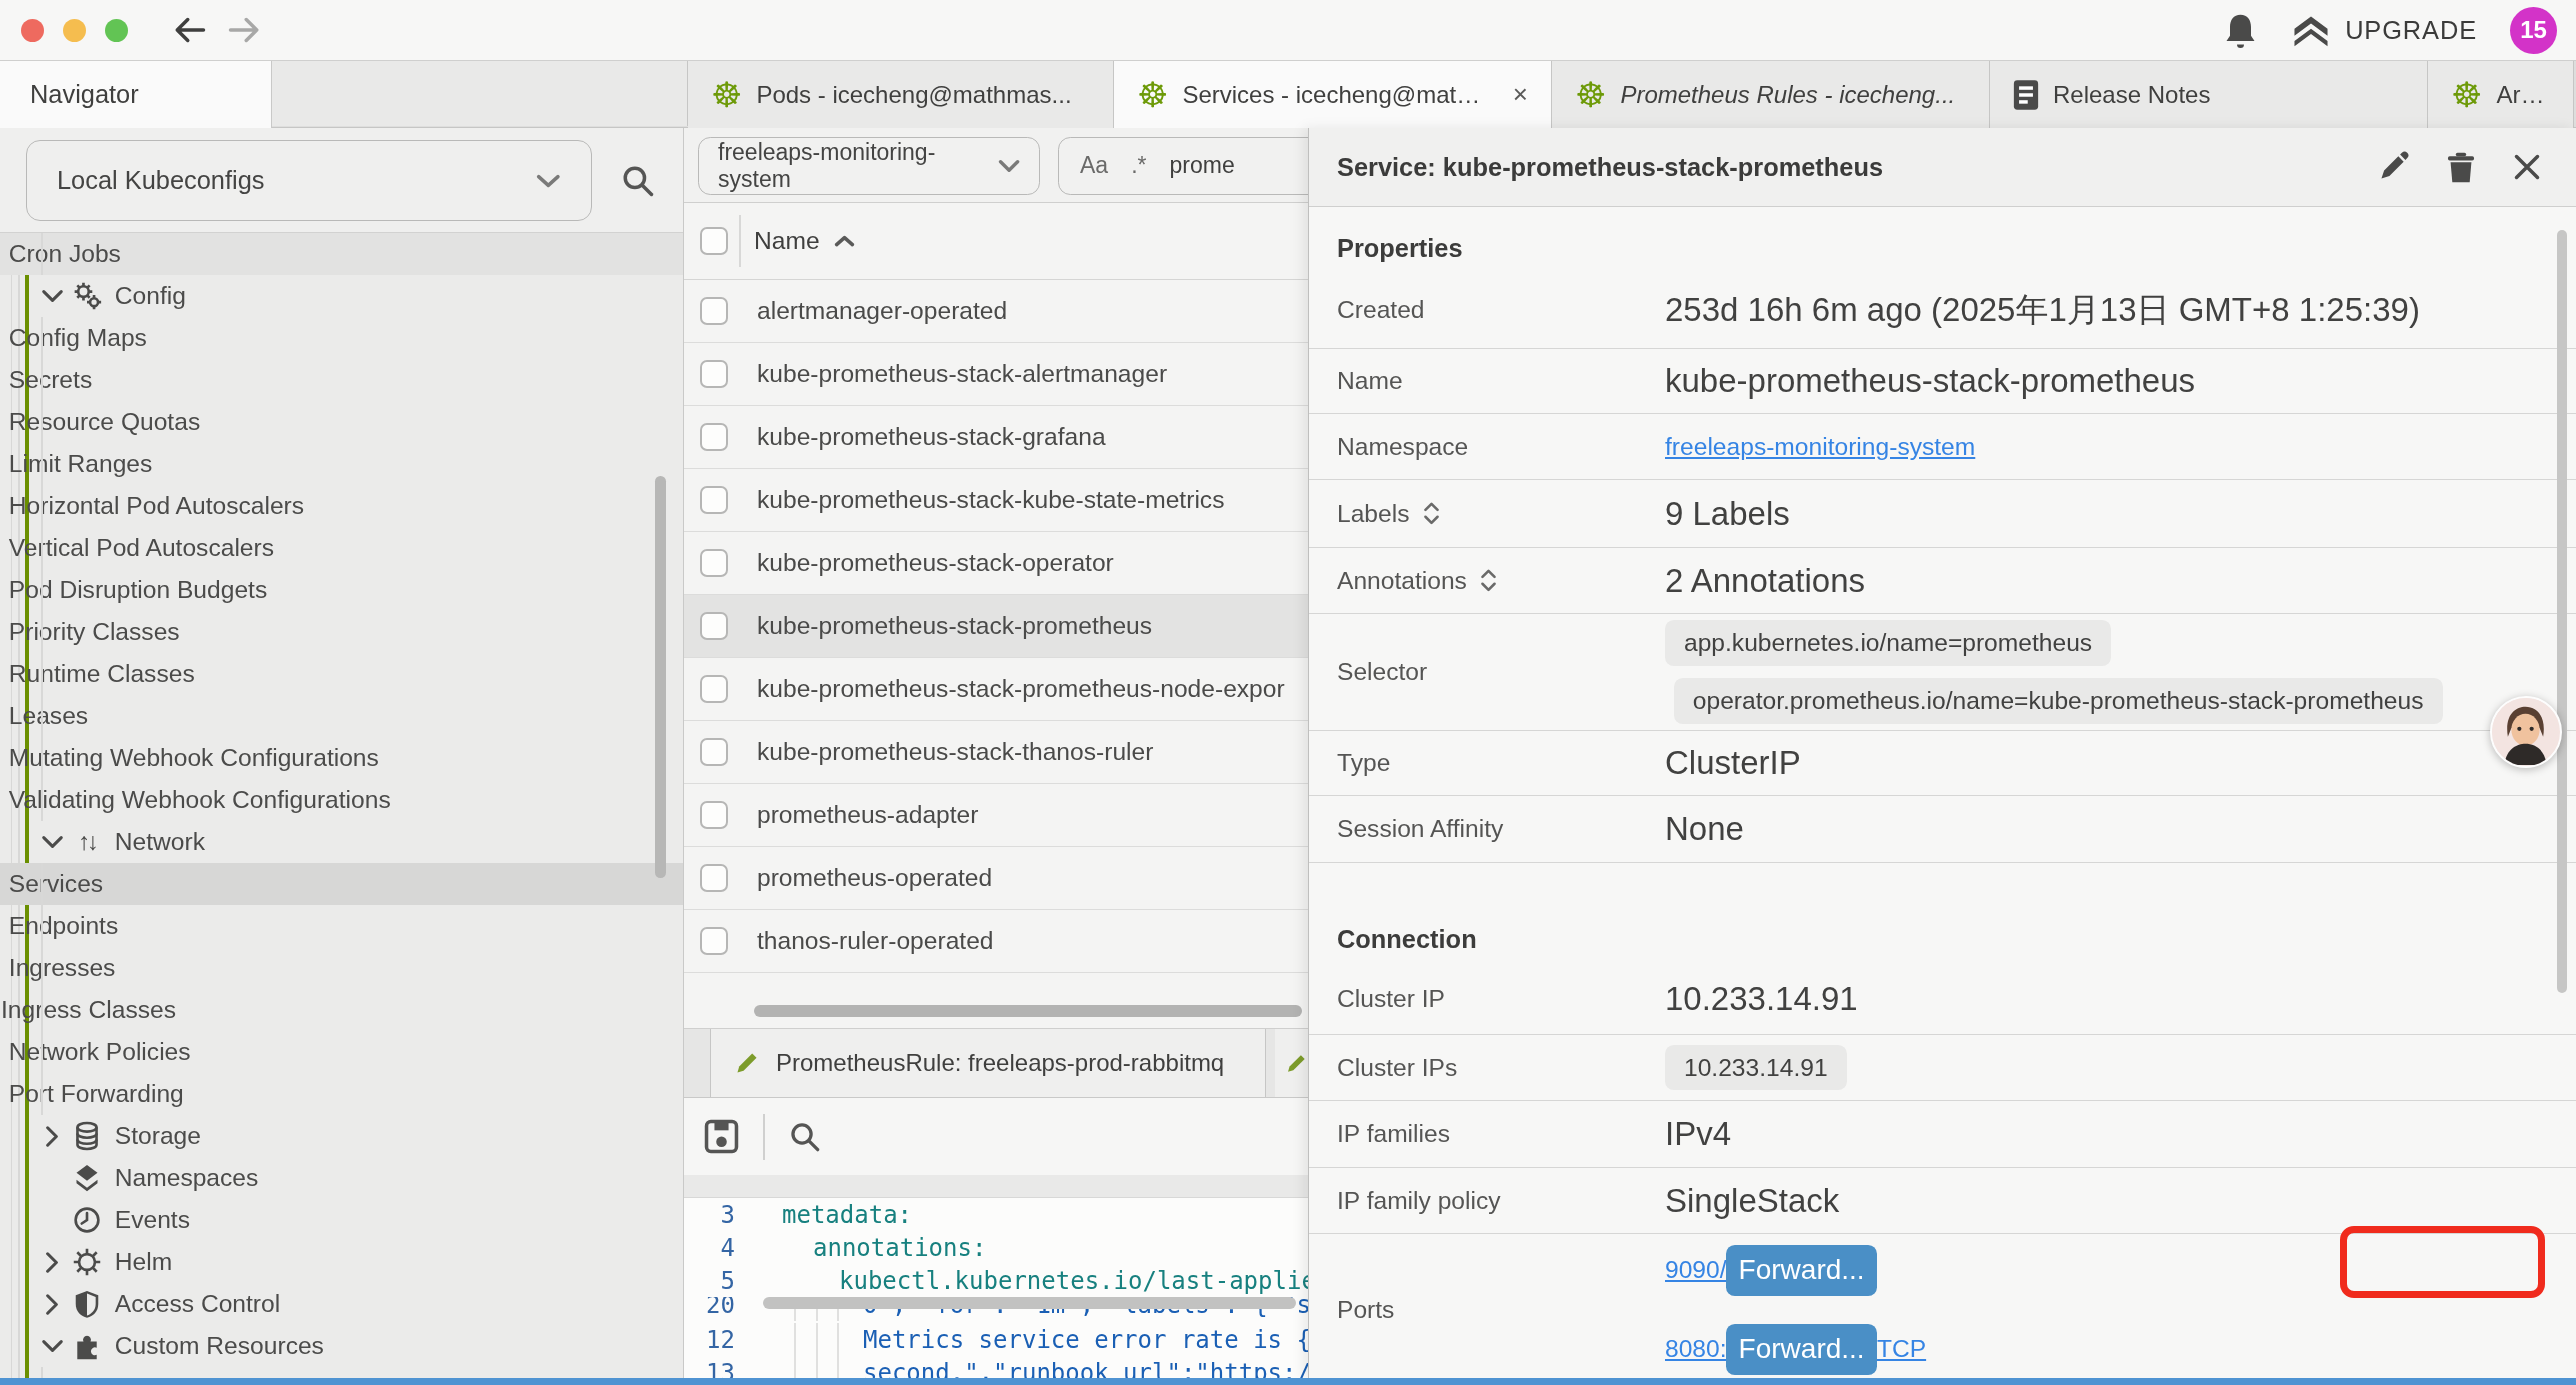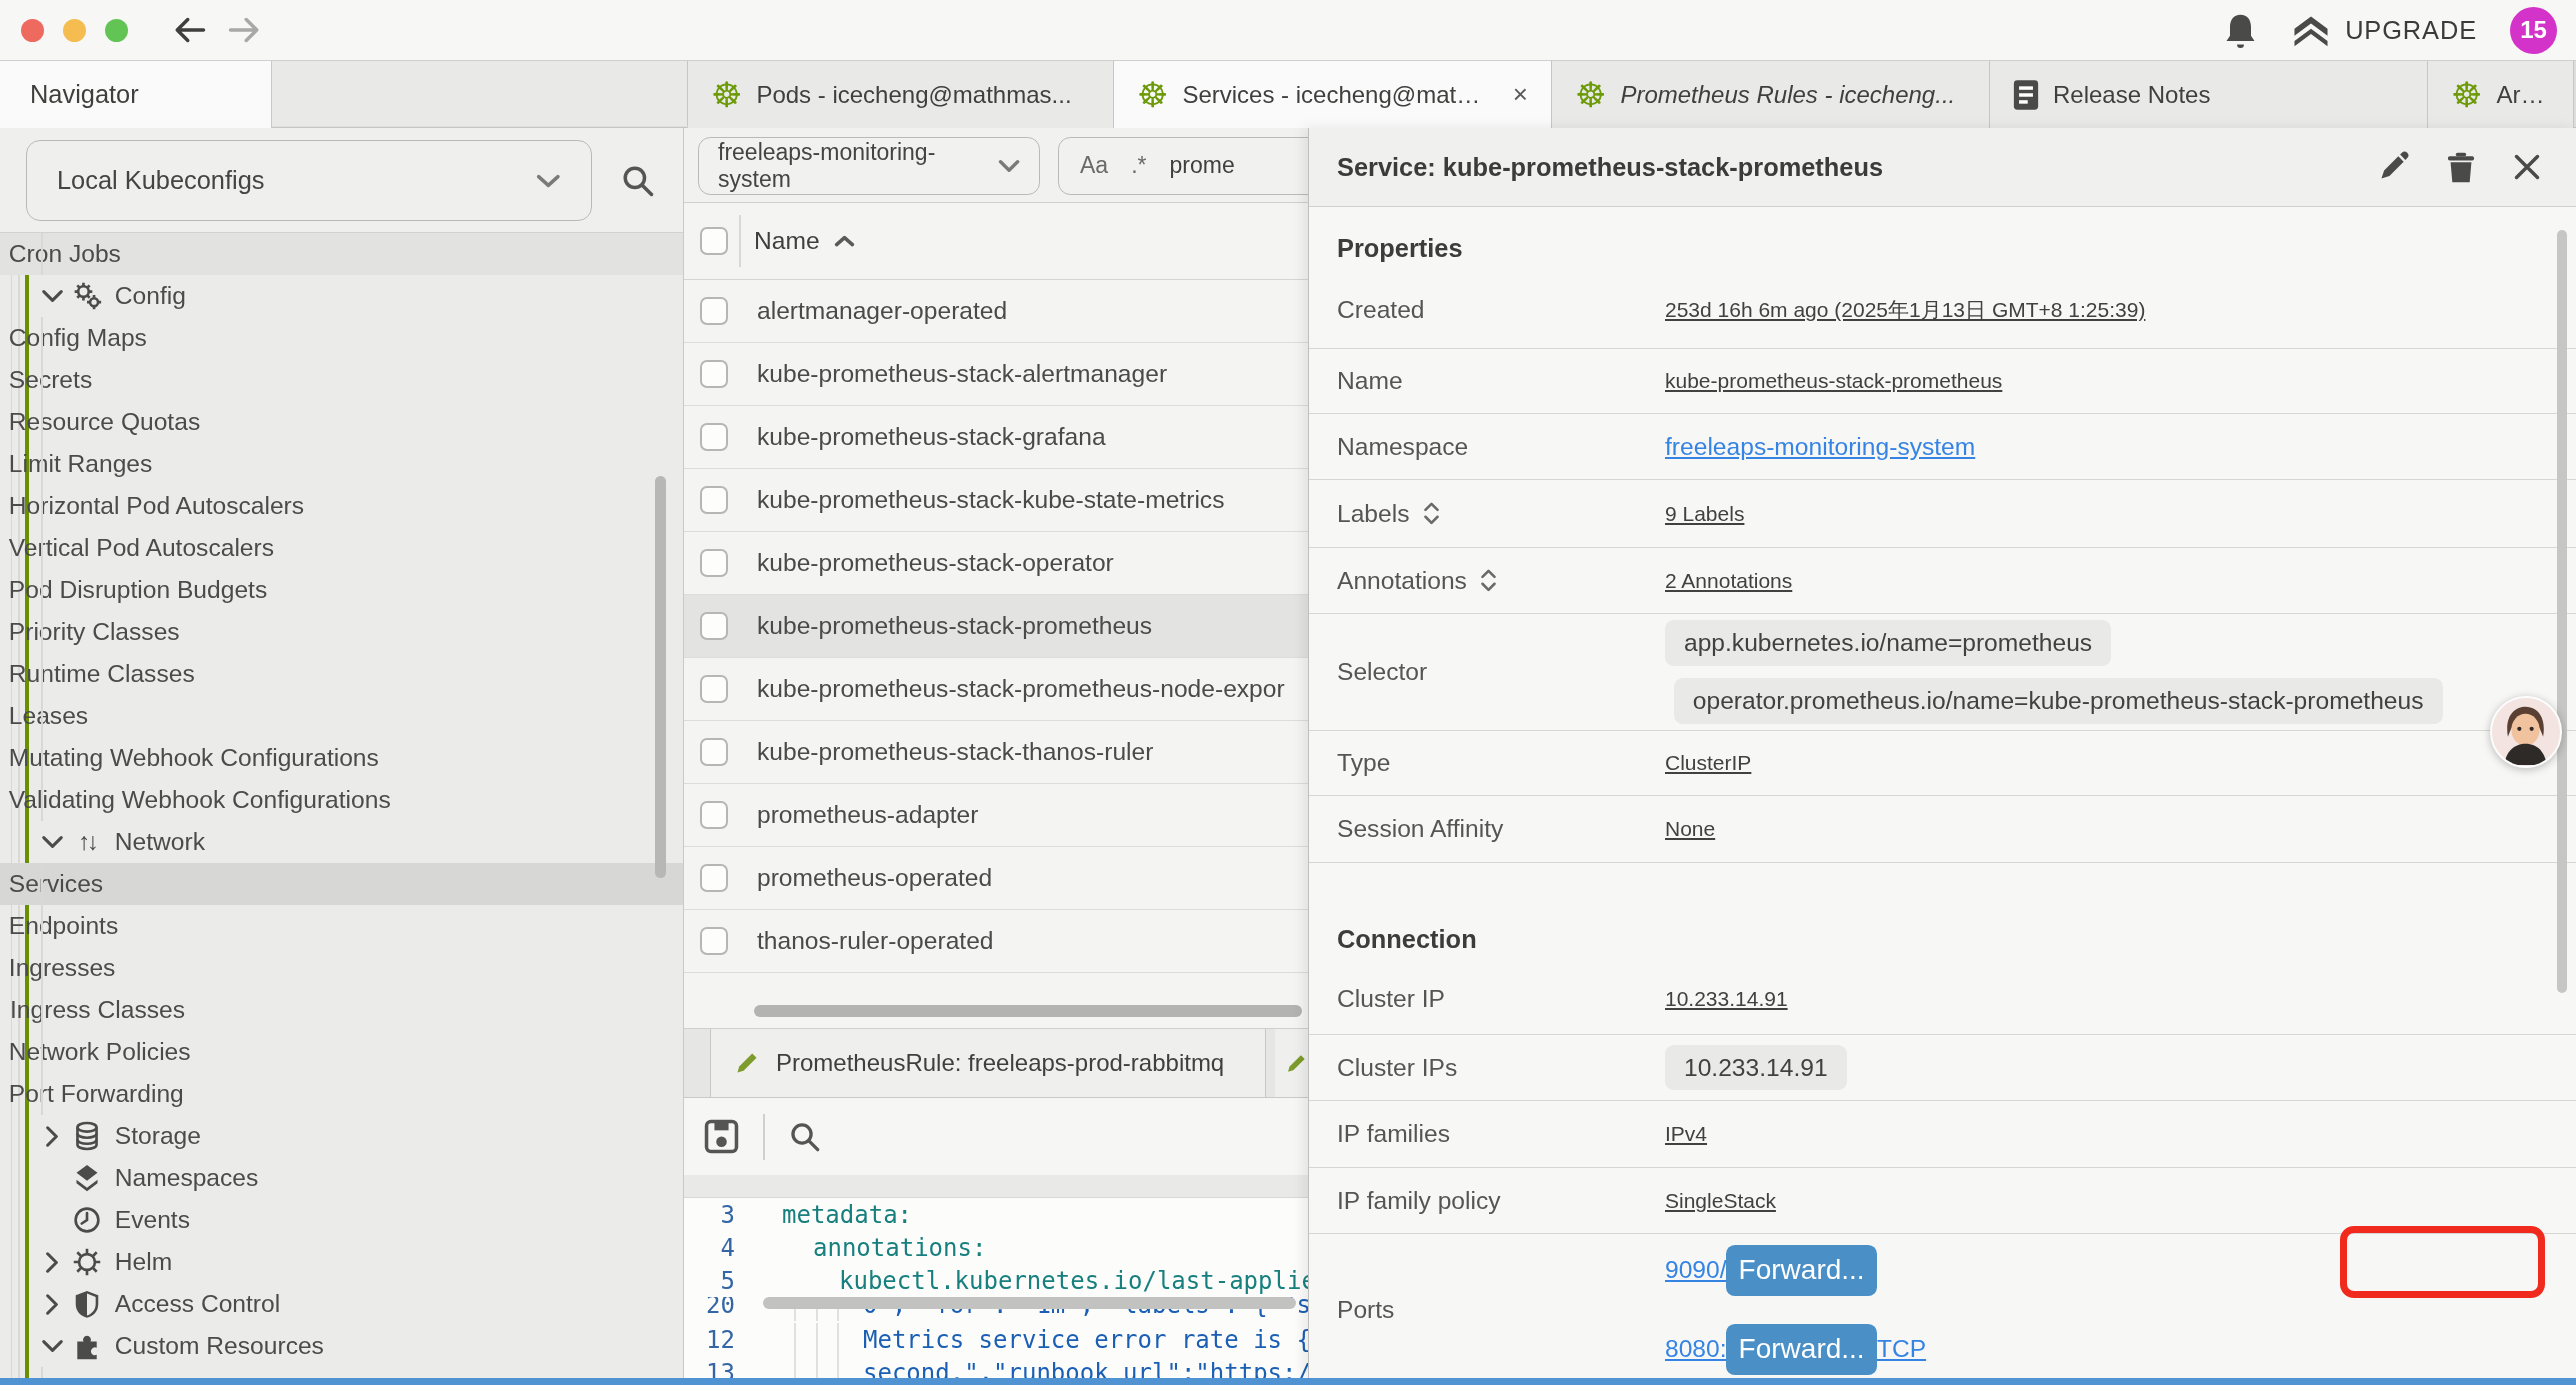--- a/index.html
+++ b/index.html
@@ -115,21 +115,21 @@
   .d-header { height:79px; background:#f0f0ef; border-bottom:1.8px solid #cfcfce;
     display:flex; align-items:center; justify-content:space-between; padding:0 35px 0 28px; }
   .d-title { font-size:25.4px; font-weight:bold; color:#3b3b3a; }
   .d-actions { display:flex; align-items:center; gap:37px; }
   .d-body { position:relative; height:1171px; overflow:hidden; }
   .d-heading { height:65px; display:flex; align-items:end; padding:0 0 8.8px 28px;
     font-size:25.4px; font-weight:bold; color:#3c3c3b; }
   .d-row { display:flex; align-items:center; border-bottom:1.8px solid #d6d6d5; }
   .d-row .d-label { width:356px; padding-left:28px; font-size:24.6px; color:#555554; flex:none;
     display:flex; align-items:center; gap:12.3px; }
-  .d-val { font-size:21px; color:#414140;text-decoration:underline; }
+  .d-val { font-size:33px; color:#414140; }
   .d-link { font-size:24.6px; color:#3584e4; text-decoration:underline; }
   .chip { display:inline-block; background:#e9e9e8; border-radius:8.8px; padding:8.8px 19px;
     font-size:24.6px; color:#414140; }
   .chips-col { display:flex; flex-direction:column; gap:12px; align-items:flex-start; }
   .chips-col .chip:nth-child(2) { margin-left:8.8px; max-width:868px; overflow:hidden; white-space:nowrap; }
   .ports-col { display:flex; flex-direction:column; gap:26px; }
   .port-entry { display:flex; align-items:center; }
   .fwd-btn { position:absolute; right:49px; width:151px; height:51px; background:#4a8fc6;
     color:#fff; font-size:28px; border:none; border-radius:8.8px; display:flex;
     align-items:center; justify-content:center; }
@@ -331,21 +331,21 @@
         <div class="tree-item child">
           <span class="cguide"></span>
           <span style="margin-left:8.8px">Endpoints</span>
         </div>
         <div class="tree-item child">
           <span class="cguide"></span>
           <span style="margin-left:8.8px">Ingresses</span>
         </div>
         <div class="tree-item child">
           <span class="cguide"></span>
-          <span style="margin-left:10px">Ingress Classes</span>
+          <span style="margin-left:1px">Ingress Classes</span>
         </div>
         <div class="tree-item child">
           <span class="cguide"></span>
           <span style="margin-left:8.8px">Network Policies</span>
         </div>
         <div class="tree-item child">
           <span class="cguide"></span>
           <span style="margin-left:8.8px">Port Forwarding</span>
         </div>
         <div class="tree-item group">

